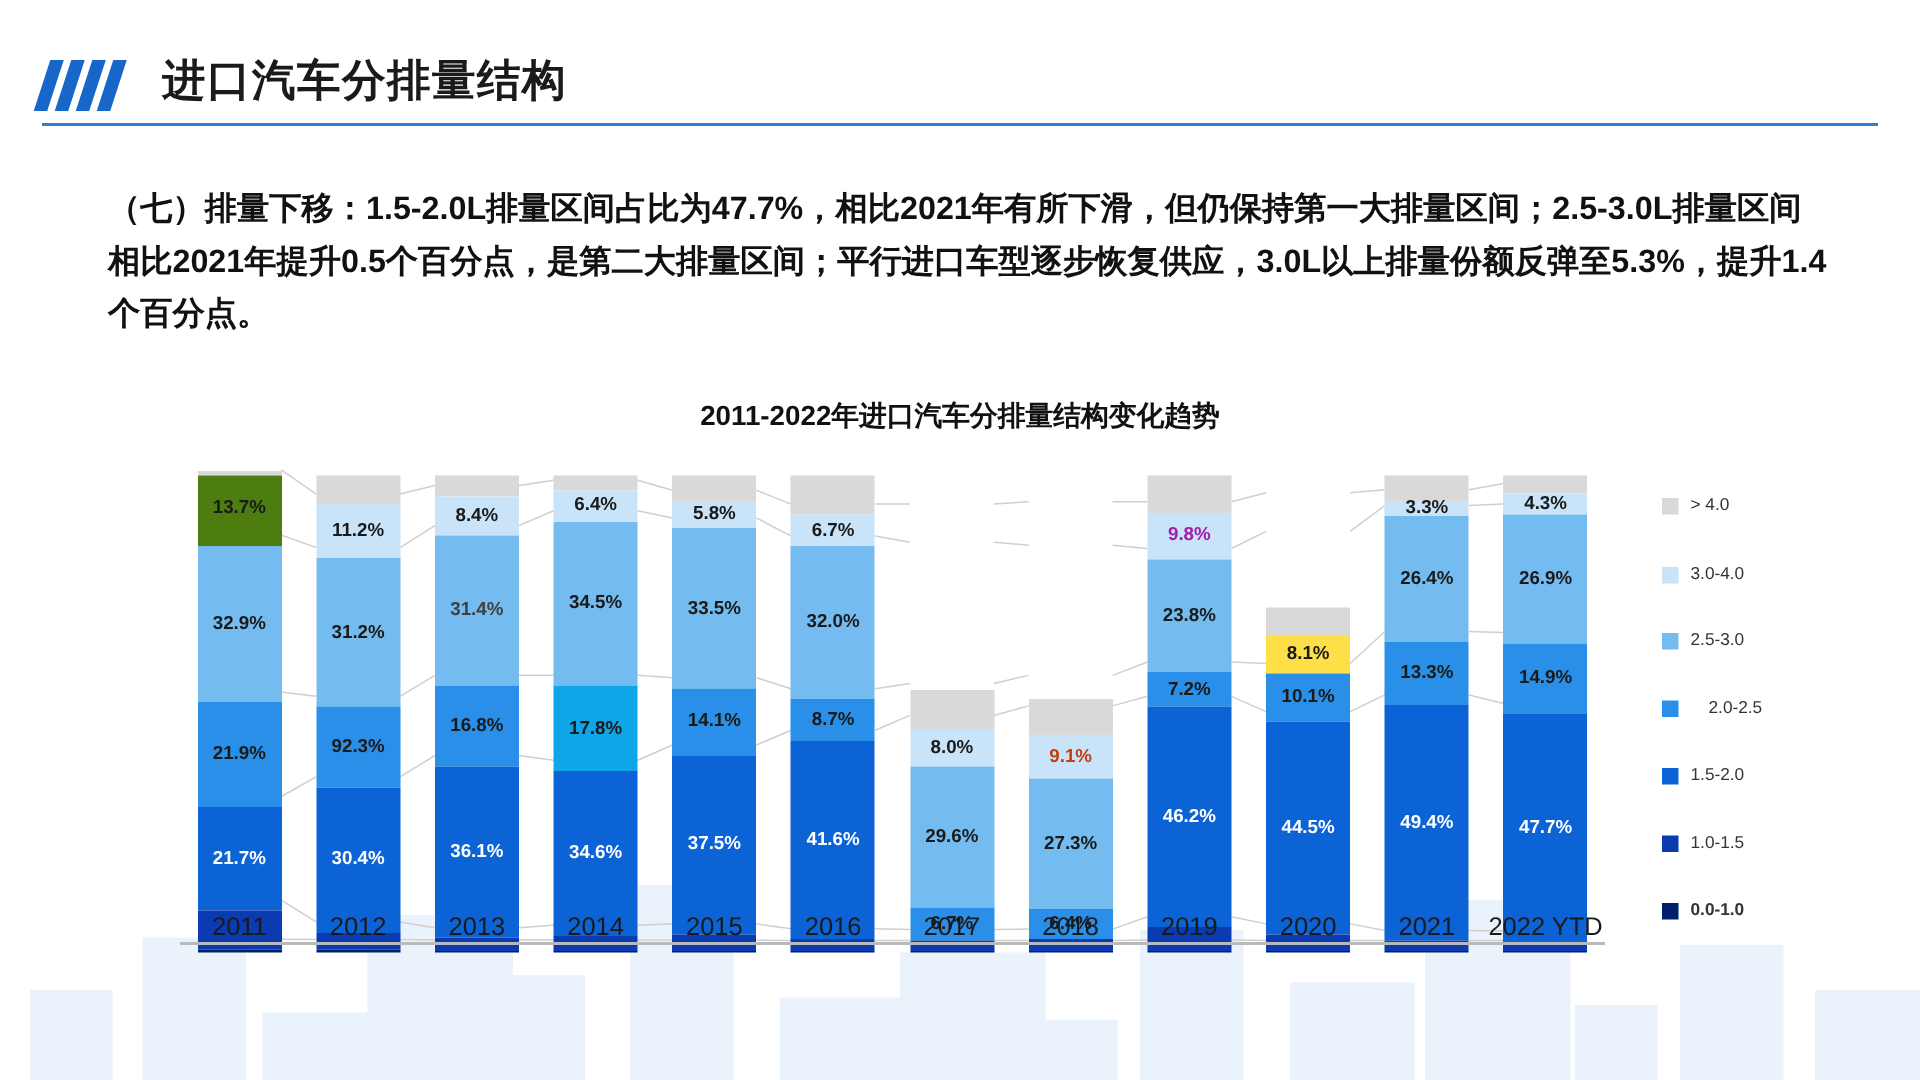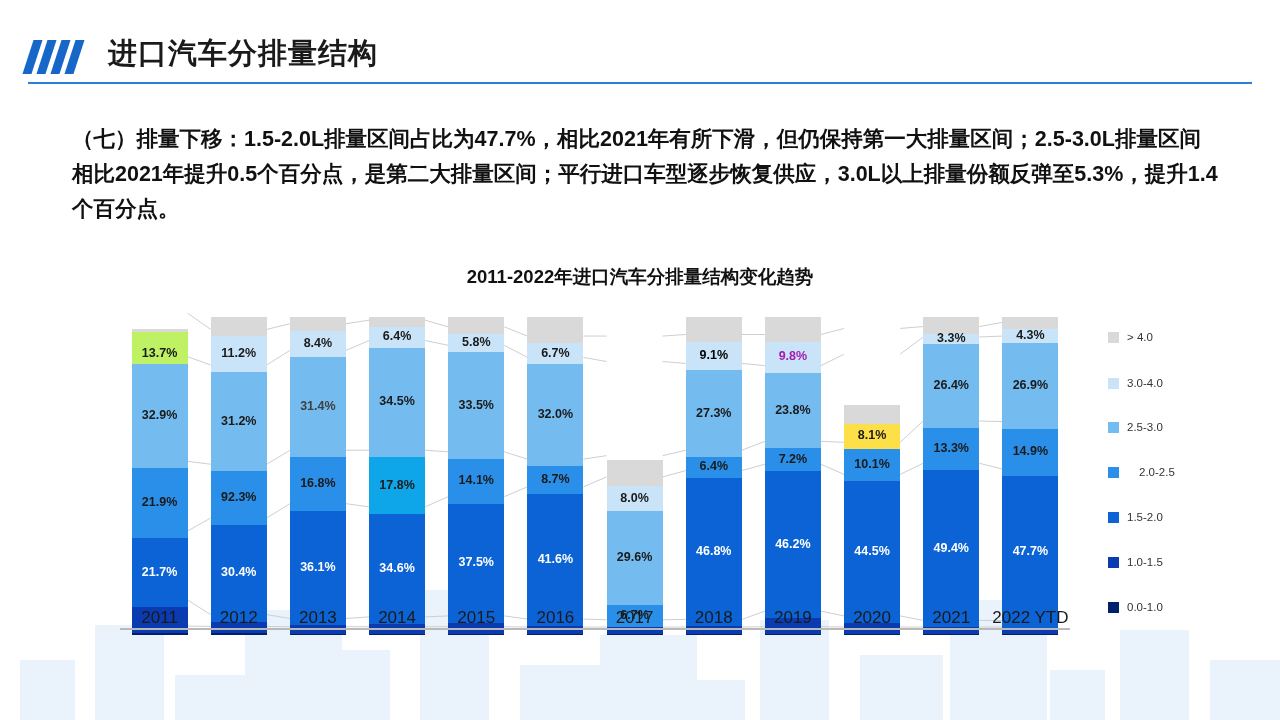--- a/index.html
+++ b/index.html
@@ -282,21 +282,21 @@
       <line x1="463.4166666666667" y1="26.076000000000022" x2="486.5833333333333" y2="26.075999999999965" stroke="#cfcfcf" stroke-width="1"></line>
       <line x1="542.5833333333333" y1="26.075999999999965" x2="565.7500000000001" y2="24.486000000000047" stroke="#cfcfcf" stroke-width="1"></line>
       <line x1="621.7500000000001" y1="24.486000000000047" x2="644.9166666666667" y2="24.486000000000047" stroke="#cfcfcf" stroke-width="1"></line>
       <line x1="700.9166666666667" y1="24.486000000000047" x2="724.0833333333334" y2="18.444000000000074" stroke="#cfcfcf" stroke-width="1"></line>
       <line x1="780.0833333333334" y1="18.444000000000074" x2="803.2500000000001" y2="16.536" stroke="#cfcfcf" stroke-width="1"></line>
       <line x1="859.2500000000001" y1="16.536" x2="882.4166666666667" y2="12.401999999999987" stroke="#cfcfcf" stroke-width="1"></line>
     </svg>
   <div id="bars">
       <div class="col" style="left: 11.5833px;">
         <div class="seg" style="height: 3.18px; background: rgb(217, 217, 217);"></div>
-        <div class="seg" style="height: 32px; background: #bef264; padding-left: 28px;">
+        <div class="seg" style="height: 47px; background: #4d7c0f; padding-left: 28px;">
           <div class="seg-label" style="top: 13.783px; color: rgb(26, 26, 26);">13.7%</div>
         </div>
         <div class="seg" style="height: 104.622px; background: rgb(116, 188, 240);">
           <div class="seg-label" style="top: 44.311px; color: rgb(26, 26, 26);">32.9%</div>
         </div>
         <div class="seg" style="height: 69.642px; background: rgb(42, 143, 232);">
           <div class="seg-label" style="top: 26.821px; color: rgb(26, 26, 26);">21.9%</div>
         </div>
         <div class="seg" style="height: 69.006px; background: rgb(11, 99, 214);">
           <div class="seg-label" style="top: 26.503px; color: rgb(255, 255, 255);">21.7%</div>
@@ -399,30 +399,27 @@
         </div>
         <div class="seg" style="height: 21.306px; background: rgb(42, 143, 232);">
           <div class="seg-label" style="top: 2.653px; color: rgb(26, 26, 26);">6.7%</div>
         </div>
         <div class="seg" style="height: 7.314px; background: rgb(11, 59, 176);"></div>
         <div class="seg" style="height: 0.954px; background: rgb(0, 32, 107);"></div>
       </div>
       <div class="col" style="left: 565.75px;">
         <div class="seg" style="height: 24.486px; background: rgb(217, 217, 217);"></div>
         <div class="seg" style="height: 28.938px; background: rgb(201, 228, 248);">
-          <div class="seg-label" style="top: 6.469px; color: #000000;">9.1%</div>
+          <div class="seg-label" style="top: 6.469px; color: #c2410c;">9.1%</div>
         </div>
         <div class="seg" style="height: 86.814px; background: rgb(116, 188, 240);">
           <div class="seg-label" style="top: 35.407px; color: rgb(26, 26, 26);">27.3%</div>
         </div>
         <div class="seg" style="height: 20.352px; background: rgb(42, 143, 232);">
           <div class="seg-label" style="top: 2.176px; color: rgb(26, 26, 26);">6.4%</div>
-        </div>
-        <div class="seg" style="height: 148.824px; background: rgb(11, 99, 214);">
-          <div class="seg-label" style="top: 66.412px; color: rgb(255, 255, 255);">46.8%</div>
         </div>
         <div class="seg" style="height: 7.632px; background: rgb(11, 59, 176);"></div>
         <div class="seg" style="height: 0.954px; background: rgb(0, 32, 107);"></div>
       </div>
       <div class="col" style="left: 644.917px;">
         <div class="seg" style="height: 24.486px; background: rgb(217, 217, 217);"></div>
         <div class="seg" style="height: 31.164px; background: rgb(201, 228, 248);">
           <div class="seg-label" style="top: 7.582px; color: #a21caf;">9.8%</div>
         </div>
         <div class="seg" style="height: 75.684px; background: rgb(116, 188, 240);">
@@ -522,17 +519,17 @@
       <span class="legend-text">2.0-2.5</span>
     </div>
     <div class="legend-item" style="top: 180px;">
       <span class="legend-swatch" style="background: rgb(11, 99, 214);"></span>
       <span class="legend-text">1.5-2.0</span>
     </div>
     <div class="legend-item" style="top: 225px;">
       <span class="legend-swatch" style="background: rgb(11, 59, 176);"></span>
       <span class="legend-text">1.0-1.5</span>
     </div>
-    <div class="legend-item" style="top: 270px;">
+    <div class="legend-item" style="top: 270px; font-weight: bold;">
       <span class="legend-swatch" style="background: rgb(0, 32, 107);"></span>
       <span class="legend-text">0.0-1.0</span>
     </div>
   </div>
 
 </body></html>

